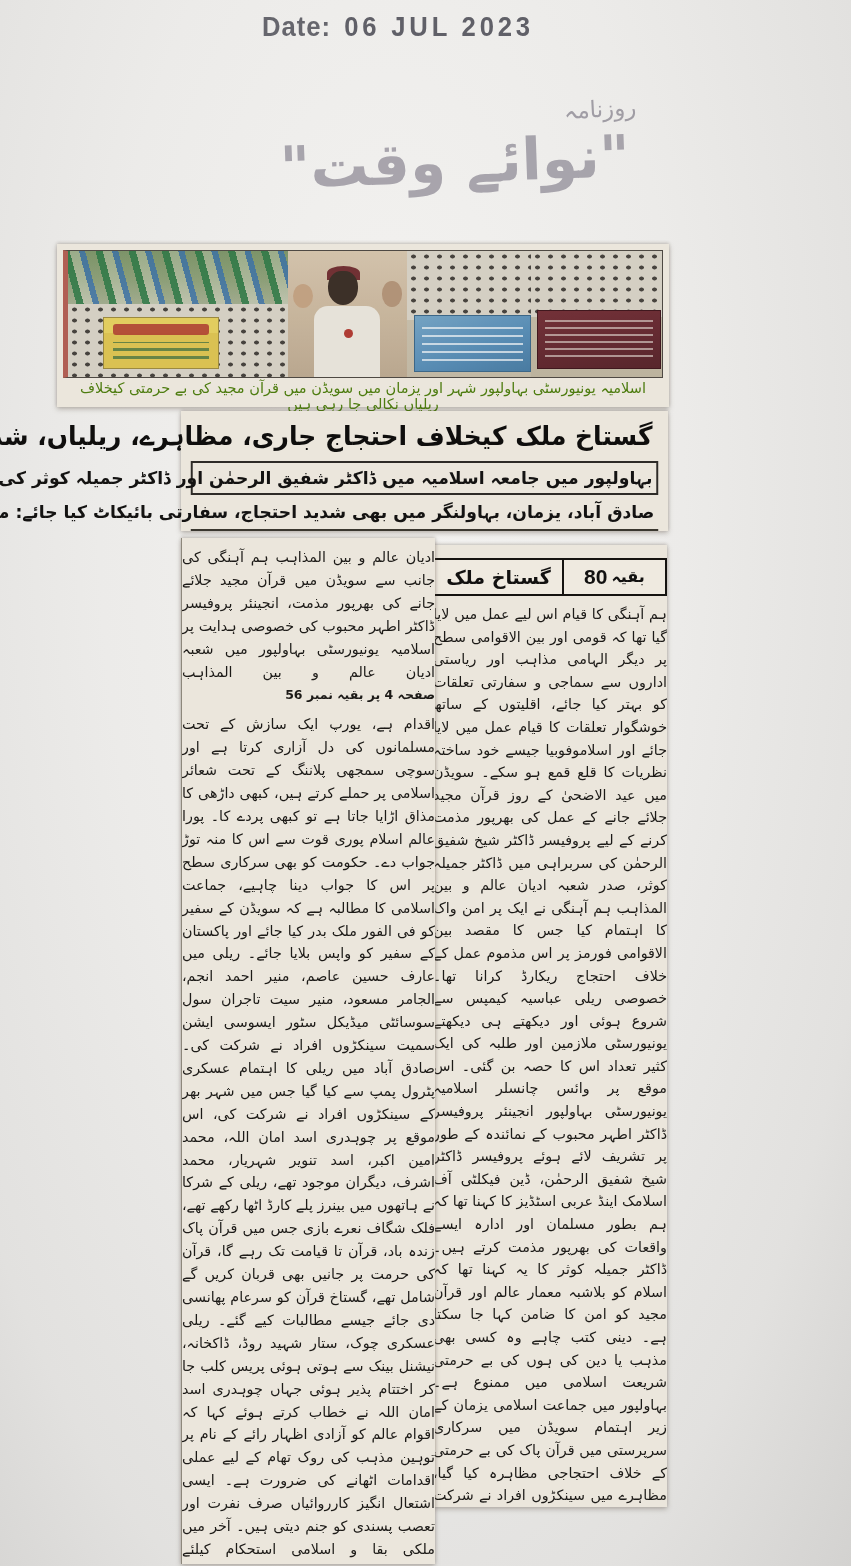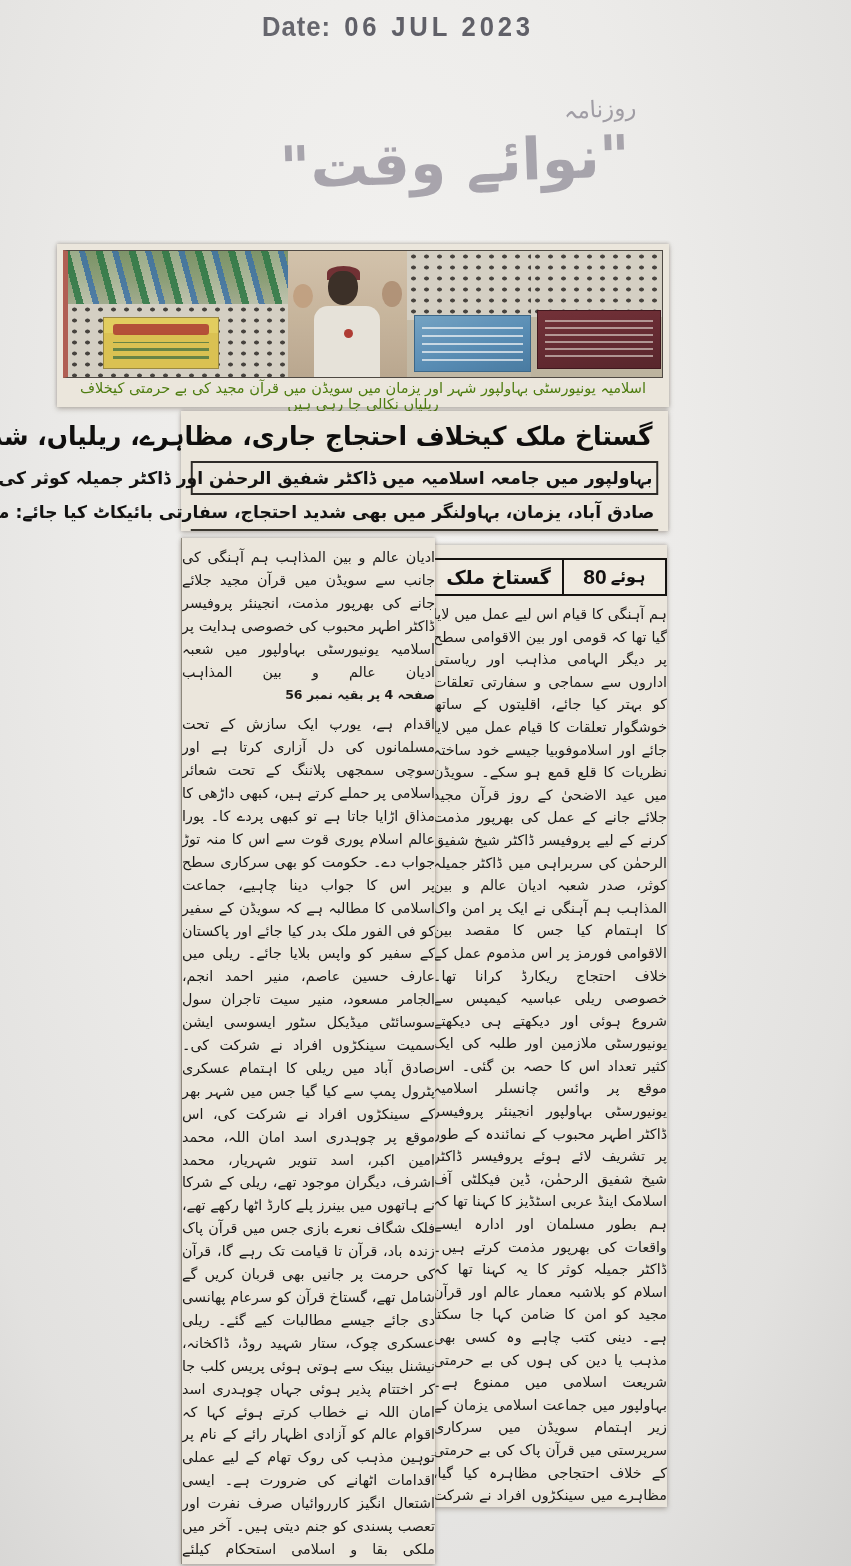--- a/index.html
+++ b/index.html
@@ -178,21 +178,21 @@
 
 <div class="abs clip clip-head">
   <div class="headline">گستاخ ملک کیخلاف احتجاج جاری، مظاہرے، ریلیاں، شدید نعرے بازی</div>
   <div class="subhead-box">بہاولپور میں جامعہ اسلامیہ میں ڈاکٹر شفیق الرحمٰن اور ڈاکٹر جمیلہ کوثر کی قیادت میں واک</div>
   <div class="subhead-2">صادق آباد، یزمان، بہاولنگر میں بھی شدید احتجاج، سفارتی بائیکاٹ کیا جائے: مقررین</div>
 </div>
 
 <div class="abs clip col col-right">
   <div class="cont-box">
     <div class="cell cell-baqia">
-      <span>ہوئے</span>
+      <span>بقیہ</span>
       <span class="num">80</span>
     </div>
     <div class="cell cell-story">گستاخ ملک</div>
   </div>
   <p>ہم آہنگی کا قیام اس لیے عمل میں لایا گیا تھا کہ قومی اور بین الاقوامی سطح پر دیگر الہامی مذاہب اور ریاستی اداروں سے سماجی و سفارتی تعلقات کو بہتر کیا جائے، اقلیتوں کے ساتھ خوشگوار تعلقات کا قیام عمل میں لایا جائے اور اسلاموفوبیا جیسے خود ساختہ نظریات کا قلع قمع ہو سکے۔ سویڈن میں عید الاضحیٰ کے روز قرآن مجید جلائے جانے کے عمل کی بھرپور مذمت کرنے کے لیے پروفیسر ڈاکٹر شیخ شفیق الرحمٰن کی سربراہی میں ڈاکٹر جمیلہ کوثر، صدر شعبہ ادیان عالم و بین المذاہب ہم آہنگی نے ایک پر امن واک کا اہتمام کیا جس کا مقصد بین الاقوامی فورمز پر اس مذموم عمل کے خلاف احتجاج ریکارڈ کرانا تھا۔ خصوصی ریلی عباسیہ کیمپس سے شروع ہوئی اور دیکھتے ہی دیکھتے یونیورسٹی ملازمین اور طلبہ کی ایک کثیر تعداد اس کا حصہ بن گئی۔ اس موقع پر وائس چانسلر اسلامیہ یونیورسٹی بہاولپور انجینئر پروفیسر ڈاکٹر اطہر محبوب کے نمائندہ کے طور پر تشریف لائے ہوئے پروفیسر ڈاکٹر شیخ شفیق الرحمٰن، ڈین فیکلٹی آف اسلامک اینڈ عربی اسٹڈیز کا کہنا تھا کہ ہم بطور مسلمان اور ادارہ ایسے واقعات کی بھرپور مذمت کرتے ہیں۔ ڈاکٹر جمیلہ کوثر کا یہ کہنا تھا کہ اسلام کو بلاشبہ معمار عالم اور قرآن مجید کو امن کا ضامن کہا جا سکتا ہے۔ دینی کتب چاہے وہ کسی بھی مذہب یا دین کی ہوں کی بے حرمتی شریعت اسلامی میں ممنوع ہے۔ بہاولپور میں جماعت اسلامی یزمان کے زیر اہتمام سویڈن میں سرکاری سرپرستی میں قرآن پاک کی بے حرمتی کے خلاف احتجاجی مظاہرہ کیا گیا، مظاہرے میں سینکڑوں افراد نے شرکت کی، نہر والے پل سے تھانہ موڑ تک ریلی نکالی گئی، تھانہ موڑ پر ضلعی جنرل سیکرٹری جماعت اسلامی بہاولپور و امیدوار صوبائی حلقہ 247 پی پی حافظ عرفان انجم نے خطاب کرتے ہوئے کہا کہ سویڈن میں سرکاری سرپرستی میں قرآن پاک کی بے حرمتی قابل مذمت</p>
 </div>
 
 <div class="abs clip col col-left">
   <p><span>ادیان عالم و بین المذاہب ہم آہنگی کی جانب سے سویڈن میں قرآن مجید جلائے جانے کی بھرپور مذمت، انجینئر پروفیسر ڈاکٹر اطہر محبوب کی خصوصی ہدایت پر اسلامیہ یونیورسٹی بہاولپور میں شعبہ ادیان عالم و بین المذاہب</span>  <span class="page-ref">صفحہ 4 پر بقیہ نمبر 56</span></p>
   <p><span>اقدام ہے، یورپ ایک سازش کے تحت مسلمانوں کی دل آزاری کرتا ہے اور سوچی سمجھی پلاننگ کے تحت شعائر اسلامی پر حملے کرتے ہیں، کبھی داڑھی کا مذاق اڑایا جاتا ہے تو کبھی پردے کا۔ پورا عالم اسلام پوری قوت سے اس کا منہ توڑ جواب دے۔ حکومت کو بھی سرکاری سطح پر اس کا جواب دینا چاہیے، جماعت اسلامی کا مطالبہ ہے کہ سویڈن کے سفیر کو فی الفور ملک بدر کیا جائے اور پاکستان کے سفیر کو واپس بلایا جائے۔ ریلی میں عارف حسین عاصم، منیر احمد انجم، الجامر مسعود، منیر سیت تاجران سول سوسائٹی میڈیکل سٹور ایسوسی ایشن سمیت سینکڑوں افراد نے شرکت کی۔ صادق آباد میں ریلی کا اہتمام عسکری پٹرول پمپ سے کیا گیا جس میں شہر بھر کے سینکڑوں افراد نے شرکت کی، اس موقع پر چوہدری اسد امان اللہ، محمد امین اکبر، اسد تنویر شہریار، محمد اشرف، دیگران موجود تھے، ریلی کے شرکا نے ہاتھوں میں بینرز پلے کارڈ اٹھا رکھے تھے، فلک شگاف نعرے بازی جس میں قرآن پاک زندہ باد، قرآن تا قیامت تک رہے گا، قرآن کی حرمت پر جانیں بھی قربان کریں گے شامل تھے، گستاخ قرآن کو سرعام پھانسی دی جائے جیسے مطالبات کیے گئے۔ ریلی عسکری چوک، ستار شہید روڈ، ڈاکخانہ، نیشنل بینک سے ہوتی ہوئی پریس کلب جا کر اختتام پذیر ہوئی جہاں چوہدری اسد امان اللہ نے خطاب کرتے ہوئے کہا کہ اقوام عالم کو آزادی اظہار رائے کے نام پر توہین مذہب کی روک تھام کے لیے عملی اقدامات اٹھانے کی ضرورت ہے۔ ایسی اشتعال انگیز کارروائیاں صرف نفرت اور تعصب پسندی کو جنم دیتی ہیں۔ آخر میں ملکی بقا و اسلامی استحکام کیلئے خصوصی دعا کی گئی۔ بہاولنگر پریس کلب کے سامنے احتجاجی ریلی نکالی گئی جس میں سول سوسائٹی اور تاجر برادری نے بھرپور شرکت کی، مظاہرین نے رفیق شاہ چوک سے میونسپل کمیٹی تک احتجاجی مارچ کیا اور ہاتھوں میں بینرز اٹھا کر شدید نعرے بازی کی، رفیق </span></p>

